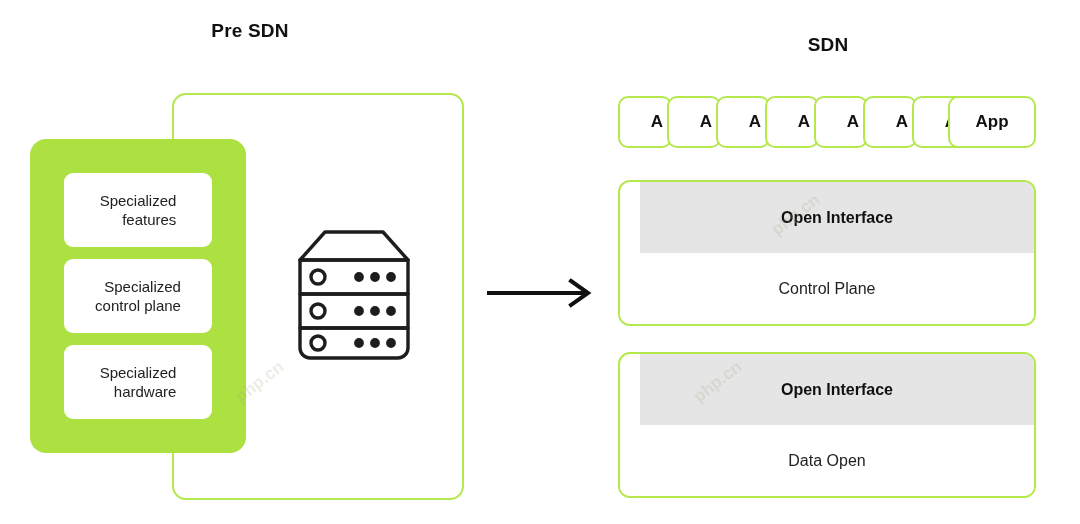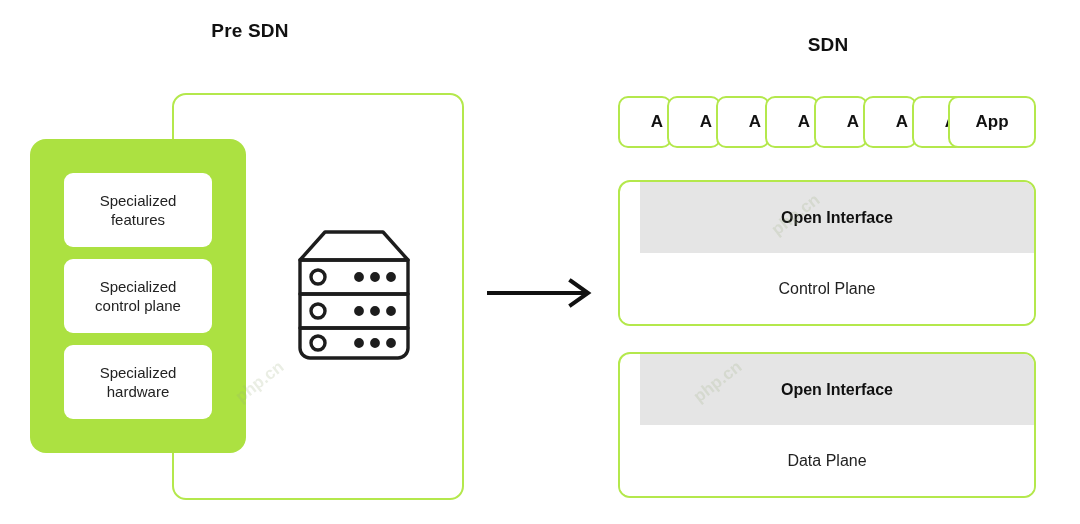--- a/index.html
+++ b/index.html
@@ -16,21 +16,21 @@
 
   
   #legacy-outline{position:absolute;left:172px;top:93px;width:292px;height:407px;
                   border:2px solid #b4e84c;border-radius:14px;background:#ffffff;box-sizing:border-box;}
 
   
   #legacy-panel{position:absolute;left:30px;top:139px;width:216px;height:314px;
                 background:#ace141;border-radius:16px;box-sizing:border-box;}
   .legacy-card{position:absolute;left:34px;width:148px;height:74px;background:#ffffff;
                border-radius:9px;display:flex;align-items:center;justify-content:center;
-               text-align:center;font-size:15px;line-height:1.28;color:#222222;}
+               text-align:right;font-size:15px;line-height:1.28;color:#222222;}
   #legacy-card-0{top:34px;}
   #legacy-card-1{top:120px;}
   #legacy-card-2{top:206px;}
 
   
   #server-icon{position:absolute;left:292px;top:228px;width:124px;height:134px;}
 
   
   #transform-arrow{position:absolute;left:487px;top:276px;width:108px;height:34px;}
 
@@ -140,19 +140,19 @@
       </div>
     </div>
 
   <div class="plane-block" id="plane-control">
     <div class="plane-interface">Open Interface</div>
     <div class="plane-body">Control Plane</div>
   </div>
 
   <div class="plane-block" id="plane-data">
     <div class="plane-interface">Open Interface</div>
-    <div class="plane-body">Data Plane</div>
+    <div class="plane-body">Data Open</div>
   </div>
 
 <div class="wm" style="left: 232px; top: 372px;">php.cn</div>
     <div class="wm" style="left: 690px; top: 372px;">php.cn</div>
     <div class="wm" style="left: 768px; top: 205px;">php.cn</div>
   </div>
 
 </body></html>

